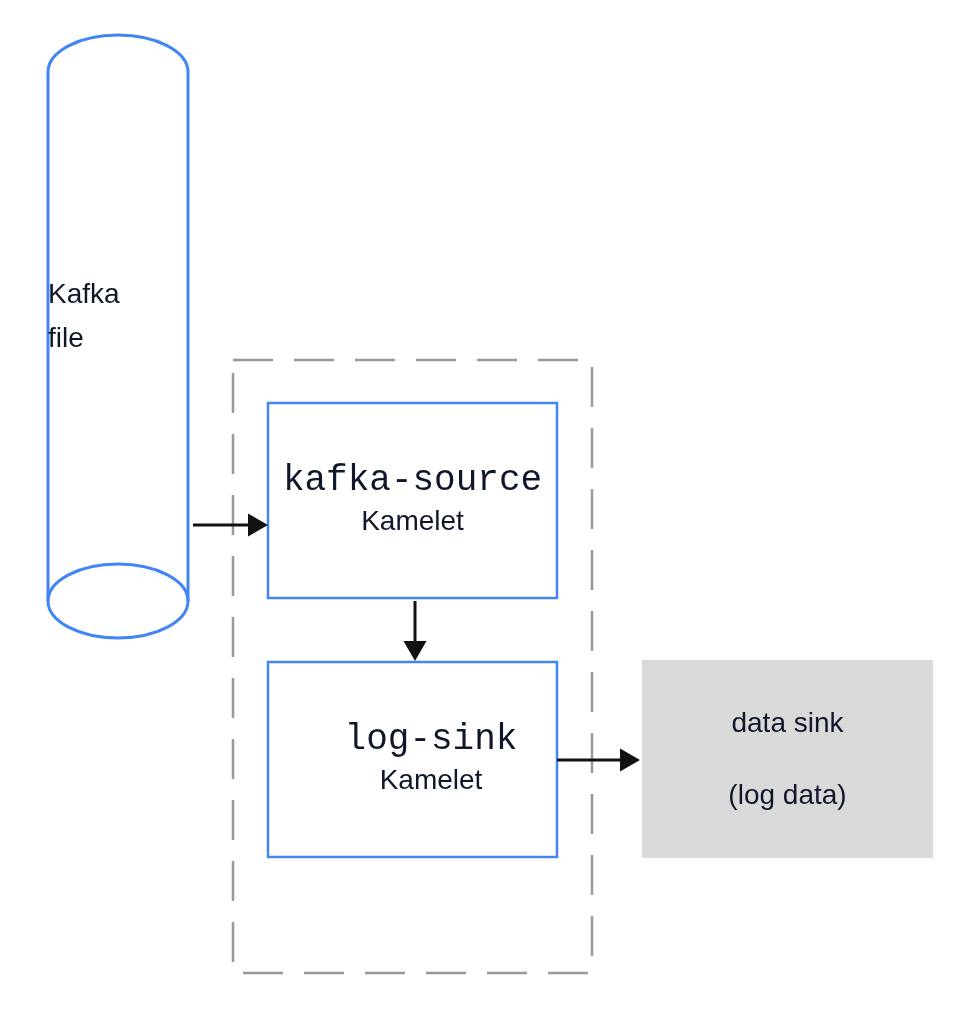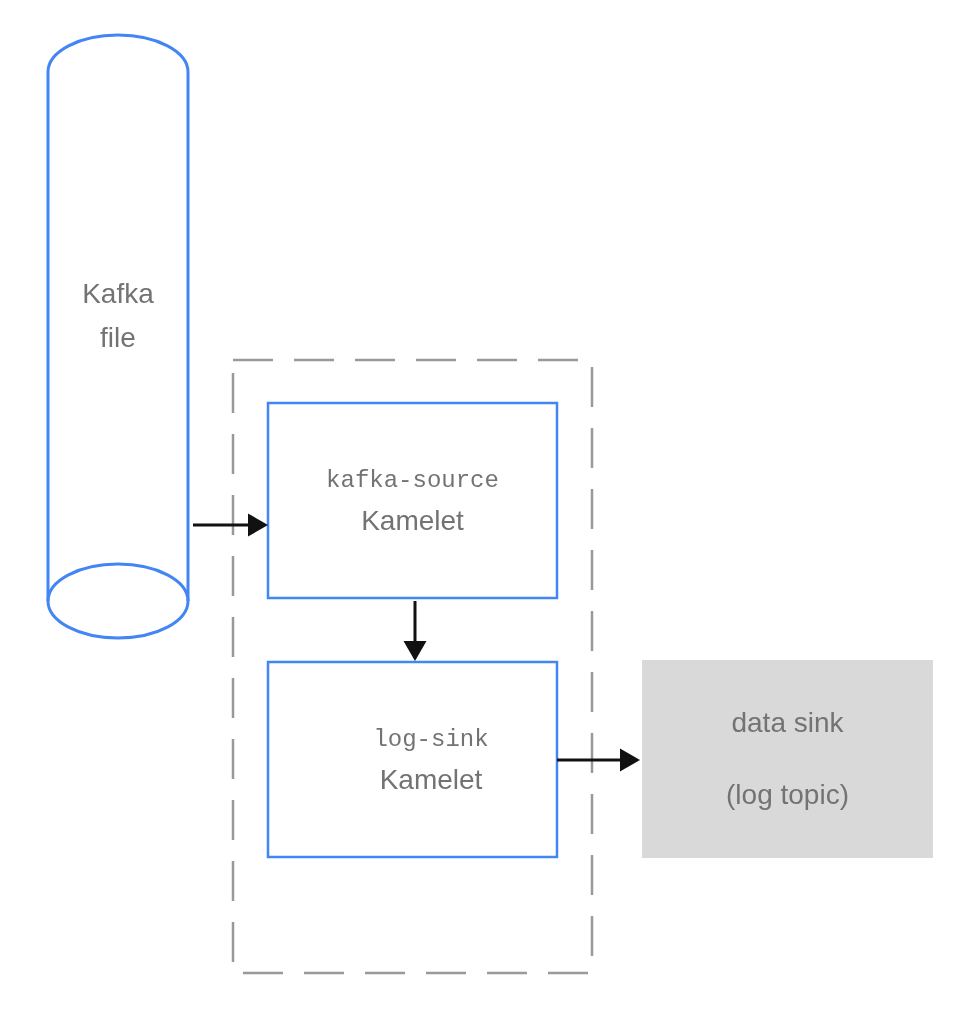--- a/index.html
+++ b/index.html
@@ -16,29 +16,28 @@
     color: #1c1c1c;
     overflow: hidden;
   }
   .diagram-svg {
     position: absolute;
     left: 0;
     top: 0;
   }
   .label {
     position: absolute;
-    text-align: center;
     font-size: 28px;
     line-height: 40px;
-    color: #737373;
+    color: #0f172a;
     white-space: nowrap;
   }
   .label .mono {
     font-family: "Liberation Mono", "DejaVu Sans Mono", monospace;
-    font-size: 24px;
+    font-size: 36px;
   }
   .box-label {
     display: flex;
     flex-direction: column;
     align-items: center;
     justify-content: center;
   }
   .cylinder-label {
     left: 48px;
     top: 272px;
@@ -117,19 +116,19 @@
     <div>Kamelet</div>
   </div>
 
   <div class="label box-label sink-label">
     <div class="mono">log-sink</div>
     <div>Kamelet</div>
   </div>
 
   <div class="label box-label datasink-label">
     <div>data sink</div>
-    <div>(log topic)</div>
+    <div>(log data)</div>
   </div>
 
   <div class="label binding-label">
   </div>
 
 </div>
 
 </body></html>

